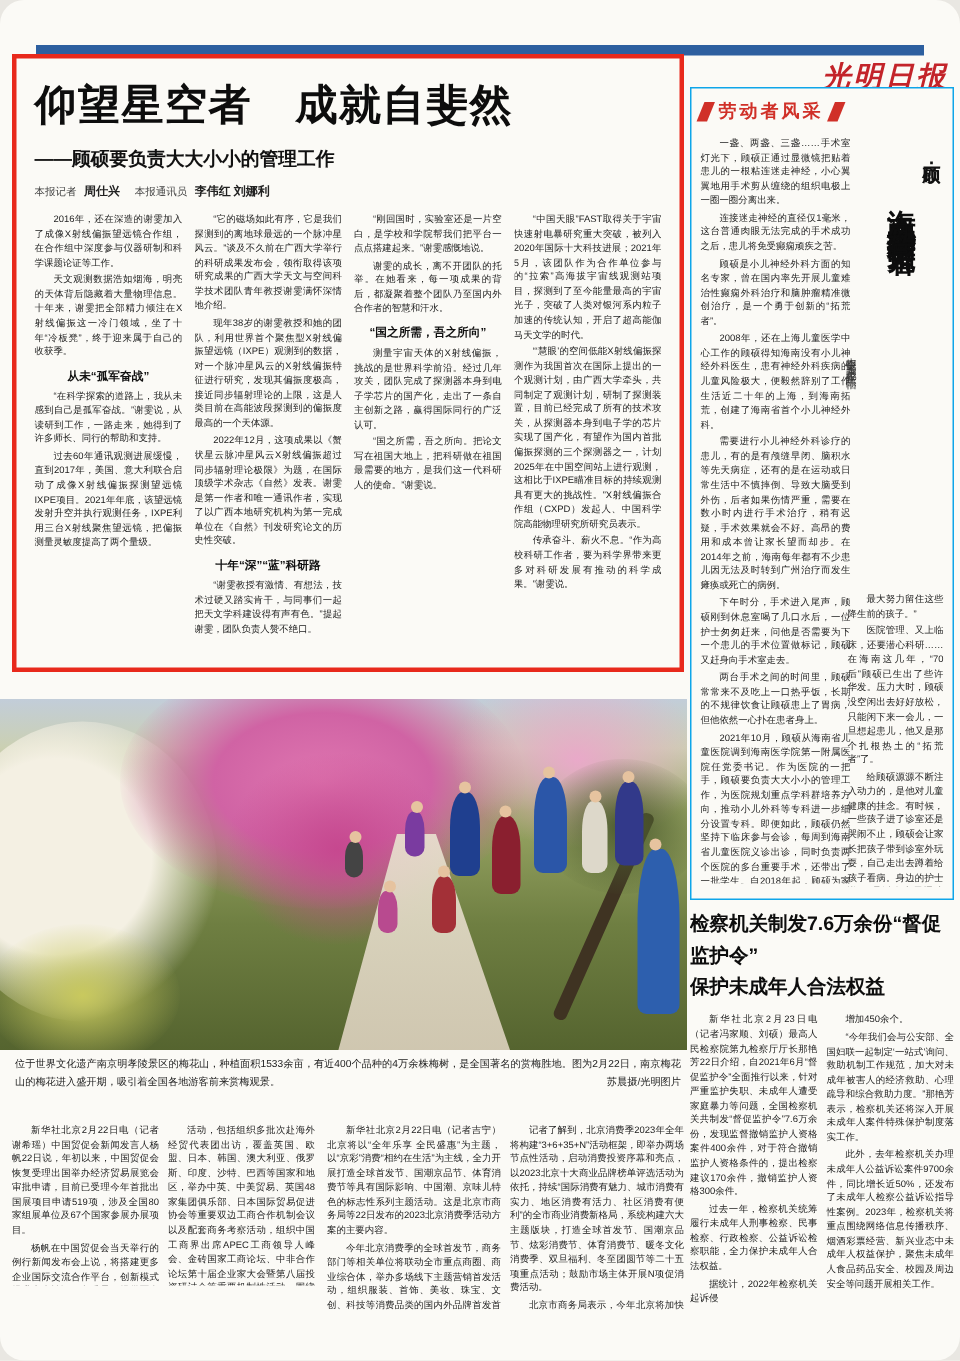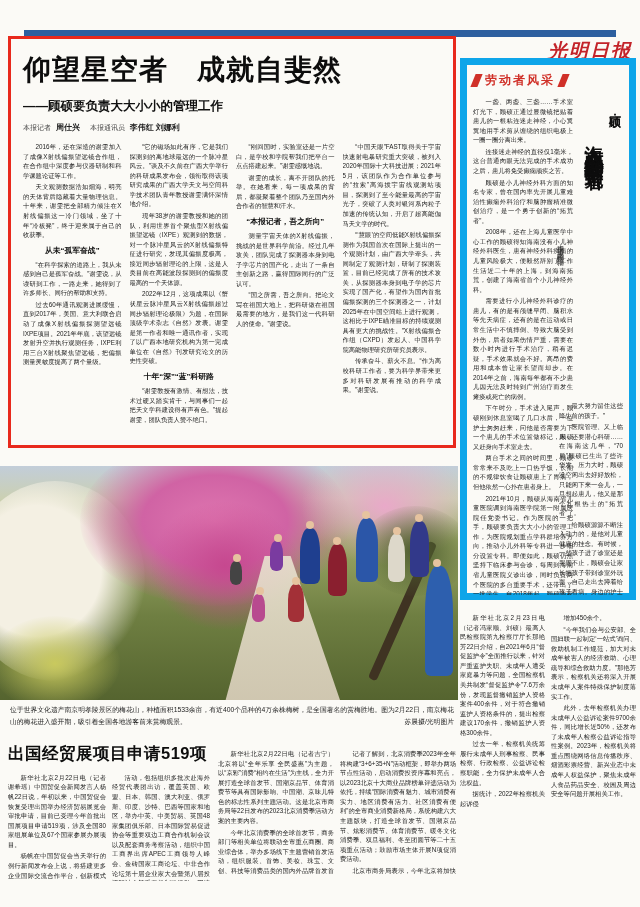--- a/index.html
+++ b/index.html
@@ -1,20 +1,20 @@
 <!DOCTYPE html>
 <html><head>
 <meta charset="utf-8">
 <style>
   * { margin:0; padding:0; box-sizing:border-box; }
   html,body { background:#e9e7e2; }
   .page {
     position:relative; width:640px; height:907px; margin:0 auto;
     background:#fbfaf6; overflow:hidden;
-    font-family:"Liberation Sans", sans-serif; color:#1c1c1c;
+    font-family:"Liberation Sans", sans-serif; color:#1c1c1c;border-radius:16px;
   }
   
   .topbar { position:absolute; left:24px; top:30px; width:592px; height:7px; background:#2d5f9f; }
   .pagenum { position:absolute; left:25px; top:39px; font-size:22px; font-weight:bold; color:#3a3a3a; letter-spacing:1px; }
   .section-title { position:absolute; left:60px; top:38px; font-size:21px; font-weight:bold; color:#1f5ca8; letter-spacing:2px; }
   .dateline { position:absolute; left:168px; top:50px; font-size:6.5px; color:#222; }
   .masthead { position:absolute; right:8px; top:38px; font-size:19px; font-weight:bold; font-style:italic;
               color:#c3242a; font-family:"Liberation Serif", serif; letter-spacing:2px; }
   
   .redbox { position:absolute; left:8px; top:36px; width:448px; height:412px;
@@ -24,21 +24,21 @@
   .main-sub { margin-top:9px; font-size:12.5px; font-weight:bold; color:#111; }
   .main-byline { margin-top:7px; font-size:7px; color:#222; }
   .main-byline b { font-size:8px; margin-right:8px; font-family:"Liberation Serif", serif; }
   .main-byline .role { color:#444; margin-right:3px; }
   .cols { display:flex; gap:8px; margin-top:9px; height:292px; overflow:hidden; }
   .cols .col { flex:1; overflow:hidden; }
   .colp { font-size:6.3px; line-height:1.52; text-align:justify; text-indent:2em; color:#222; margin-bottom:2px; }
   .colhead { font-size:7.8px; font-weight:bold; text-align:center; margin:5px 0 4px; color:#111; }
   
   .laborbox { position:absolute; left:460px; top:58px; width:176px; height:542px;
-              border:7px solid #0ea5e9; background:#fbfaf6; padding:6px 6px 4px; }
+              border:1px solid #0ea5e9; background:#fbfaf6; padding:6px 6px 4px; }
   .labor-badge { display:flex; align-items:center; gap:5px; height:18px; }
   .labor-badge .bar { width:7px; height:13px; background:#d03028; transform:skewX(-22deg); }
   .labor-badge .txt { font-size:12px; font-weight:bold; color:#d03028; letter-spacing:2px; }
   .labor-content { position:relative; height:510px; }
   .labor-left { position:absolute; left:0; top:8px; width:100px; height:498px; overflow:hidden; }
   .vt-name { position:absolute; right:0px; top:18px; writing-mode:vertical-rl; font-size:12px; font-weight:bold; color:#111; }
   .vt-title { position:absolute; right:16px; top:42px; writing-mode:vertical-rl; font-size:19px; font-weight:bold;
               color:#0d0d0d; letter-spacing:2px; height:320px; font-family:"Liberation Serif", serif; }
   .vt-byline { position:absolute; right:58px; top:150px; writing-mode:vertical-rl; font-size:7px; color:#333; letter-spacing:1px; }
   .labor-right { position:absolute; right:0; top:312px; width:64px; height:196px; overflow:hidden; }
@@ -101,21 +101,21 @@
         <div class="col">
           <p class="colp">“它的磁场如此有序，它是我们探测到的离地球最远的一个脉冲星风云。”谈及不久前在广西大学举行的科研成果发布会，领衔取得该项研究成果的广西大学天文与空间科学技术团队青年教授谢雯满怀深情地介绍。</p>
           <p class="colp">现年38岁的谢雯教授和她的团队，利用世界首个聚焦型X射线偏振望远镜（IXPE）观测到的数据，对一个脉冲星风云的X射线偏振特征进行研究，发现其偏振度极高，接近同步辐射理论的上限，这是人类目前在高能波段探测到的偏振度最高的一个天体源。</p>
           <p class="colp">2022年12月，这项成果以《蟹状星云脉冲星风云X射线偏振超过同步辐射理论极限》为题，在国际顶级学术杂志《自然》发表。谢雯是第一作者和唯一通讯作者，实现了以广西本地研究机构为第一完成单位在《自然》刊发研究论文的历史性突破。</p>
           <div class="colhead">十年“深”“蓝”科研路</div>
           <p class="colp">“谢雯教授有激情、有想法，技术过硬又踏实肯干，与同事们一起把天文学科建设得有声有色。”提起谢雯，团队负责人赞不绝口。</p>
         </div>
         <div class="col">
           <p class="colp">“刚回国时，实验室还是一片空白，是学校和学院帮我们把平台一点点搭建起来。”谢雯感慨地说。</p>
           <p class="colp">谢雯的成长，离不开团队的托举。在她看来，每一项成果的背后，都凝聚着整个团队乃至国内外合作者的智慧和汗水。</p>
-          <div class="colhead">“本报记者，吾之所向”</div>
+          <div class="colhead">“国之所需，吾之所向”</div>
           <p class="colp">测量宇宙天体的X射线偏振，挑战的是世界科学前沿。经过几年攻关，团队完成了探测器本身到电子学芯片的国产化，走出了一条自主创新之路，赢得国际同行的广泛认可。</p>
           <p class="colp">“国之所需，吾之所向。把论文写在祖国大地上，把科研做在祖国最需要的地方，是我们这一代科研人的使命。”谢雯说。</p>
         </div>
         <div class="col">
           <p class="colp">“中国天眼”FAST取得关于宇宙快速射电暴研究重大突破，被列入2020年国际十大科技进展；2021年5月，该团队作为合作单位参与的“拉索”高海拔宇宙线观测站项目，探测到了至今能量最高的宇宙光子，突破了人类对银河系内粒子加速的传统认知，开启了超高能伽马天文学的时代。</p>
           <p class="colp">“‘慧眼’的空间低能X射线偏振探测作为我国首次在国际上提出的一个观测计划，由广西大学牵头，共同制定了观测计划，研制了探测装置，目前已经完成了所有的技术攻关，从探测器本身到电子学的芯片实现了国产化，有望作为国内首批偏振探测的三个探测器之一，计划2025年在中国空间站上进行观测，这相比于IXPE瞄准目标的持续观测具有更大的挑战性。”X射线偏振合作组（CXPD）发起人、中国科学院高能物理研究所研究员表示。</p>
           <p class="colp">传承奋斗、薪火不息。“作为高校科研工作者，要为科学界带来更多对科研发展有推动的科学成果。”谢雯说。</p>
         </div>
       </div>
   </div>
@@ -168,21 +168,20 @@
     <div class="person" style="left:230px;top:95px;width:12px;height:24px;background:#444;"></div>
     <div class="person" style="left:270px;top:75px;width:13px;height:30px;background:#7a3ba0;"></div>
   </div>
   <div class="caption">
     <span>位于世界文化遗产南京明孝陵景区的梅花山，种植面积1533余亩，有近400个品种的4万余株梅树，是全国著名的赏梅胜地。图为2月22日，南京梅花山的梅花进入盛开期，吸引着全国各地游客前来赏梅观景。</span>
     <span class="credit">苏晨摄/光明图片</span>
   </div>
 
   <div class="art art-trade">
     <div class="h-trade">
-      <div>出国经贸展项目申请519项</div>
     </div>
     <div class="cols2">
         <div class="col">
           <p class="colp">新华社北京2月22日电（记者谢希瑶）中国贸促会新闻发言人杨帆22日说，年初以来，中国贸促会恢复受理出国举办经济贸易展览会审批申请，目前已受理今年首批出国展项目申请519项，涉及全国80家组展单位及67个国家参展办展项目。</p>
           <p class="colp">杨帆在中国贸促会当天举行的例行新闻发布会上说，将搭建更多企业国际交流合作平台，创新模式提升商事认证服务质量，提供更多更有针对性的外贸公共服务产品，更大力度支持企业拓展海外市场。</p>
         </div>
         <div class="col">
           <p class="colp">活动，包括组织多批次赴海外经贸代表团出访，覆盖英国、欧盟、日本、韩国、澳大利亚、俄罗斯、印度、沙特、巴西等国家和地区，举办中英、中美贸易、英国48家集团俱乐部、日本国际贸易促进协会等重要双边工商合作机制会议以及配套商务考察活动，组织中国工商界出席APEC工商领导人峰会、金砖国家工商论坛、中非合作论坛第十届企业家大会暨第八届投资研讨会等重要机制性活动，围绕区域全面经济伙伴关系协定（RCEP）实施开展推广宣传、海外布点培训、国际商事调解等主题支持地方开放型经济发展。</p>
         </div>
       </div>
@@ -195,20 +194,24 @@
           <p class="colp">今年北京消费季的全球首发节，商务部门等相关单位将联动全市重点商圈、商业综合体，举办多场线下主题营销首发活动，组织服装、首饰、美妆、珠宝、文创、科技等消费品类的国内外品牌首发首秀，助力品牌首店、旗舰店、创新概念店落地以及上市推介等系列活动。</p>
         </div>
         <div class="col">
           <p class="colp">记者了解到，北京消费季2023年全年将构建“3+6+35+N”活动框架，即举办两场节点性活动，启动消费投资序幕和亮点，以2023北京十大商业品牌榜单评选活动为依托，持续“国际消费有魅力、城市消费有实力、地区消费有活力、社区消费有便利”的全市商业消费新格局，系统构建六大主题版块，打造全球首发节、国潮京品节、炫彩消费节、体育消费节、暖冬文化消费季、双旦福利、冬至团圆节等二十五项重点活动；鼓励市场主体开展N项促消费活动。</p>
           <p class="colp">北京市商务局表示，今年北京将加快构建“国际消费体验区、城市消费中心、地区活力消费圈和社区便民生活圈”四级商业消费空间结构。同时，继续实施首店3.0版政策，争取新引进国内外品牌首店800家左右。</p>
         </div>
       </div>
   </div>
 
   <div class="art art-pro">
+    <div class="h-pro">
+      <div>检察机关制发7.6万余份“督促监护令”</div>
+      <div>保护未成年人合法权益</div>
+    </div>
     <div class="cols2">
         <div class="col">
           <p class="colp">新华社北京2月23日电（记者冯家顺、刘硕）最高人民检察院第九检察厅厅长那艳芳22日介绍，自2021年6月“督促监护令”全面推行以来，针对严重监护失职、未成年人遭受家庭暴力等问题，全国检察机关共制发“督促监护令”7.6万余份，发现监督撤销监护人资格案件400余件，对于符合撤销监护人资格条件的，提出检察建议170余件，撤销监护人资格300余件。</p>
           <p class="colp">过去一年，检察机关统筹履行未成年人刑事检察、民事检察、行政检察、公益诉讼检察职能，全力保护未成年人合法权益。</p>
           <p class="colp">据统计，2022年检察机关起诉侵</p>
         </div>
         <div class="col">
           <p class="colp">增加450余个。</p>
           <p class="colp">“今年我们会与公安部、全国妇联一起制定‘一站式’询问、救助机制工作规范，加大对未成年被害人的经济救助、心理疏导和综合救助力度。”那艳芳表示，检察机关还将深入开展未成年人案件特殊保护制度落实工作。</p>
           <p class="colp">此外，去年检察机关办理未成年人公益诉讼案件9700余件，同比增长近50%，还发布了未成年人检察公益诉讼指导性案例。2023年，检察机关将重点围绕网络信息传播秩序、烟酒彩票经营、新兴业态中未成年人权益保护，聚焦未成年人食品药品安全、校园及周边安全等问题开展相关工作。</p>

